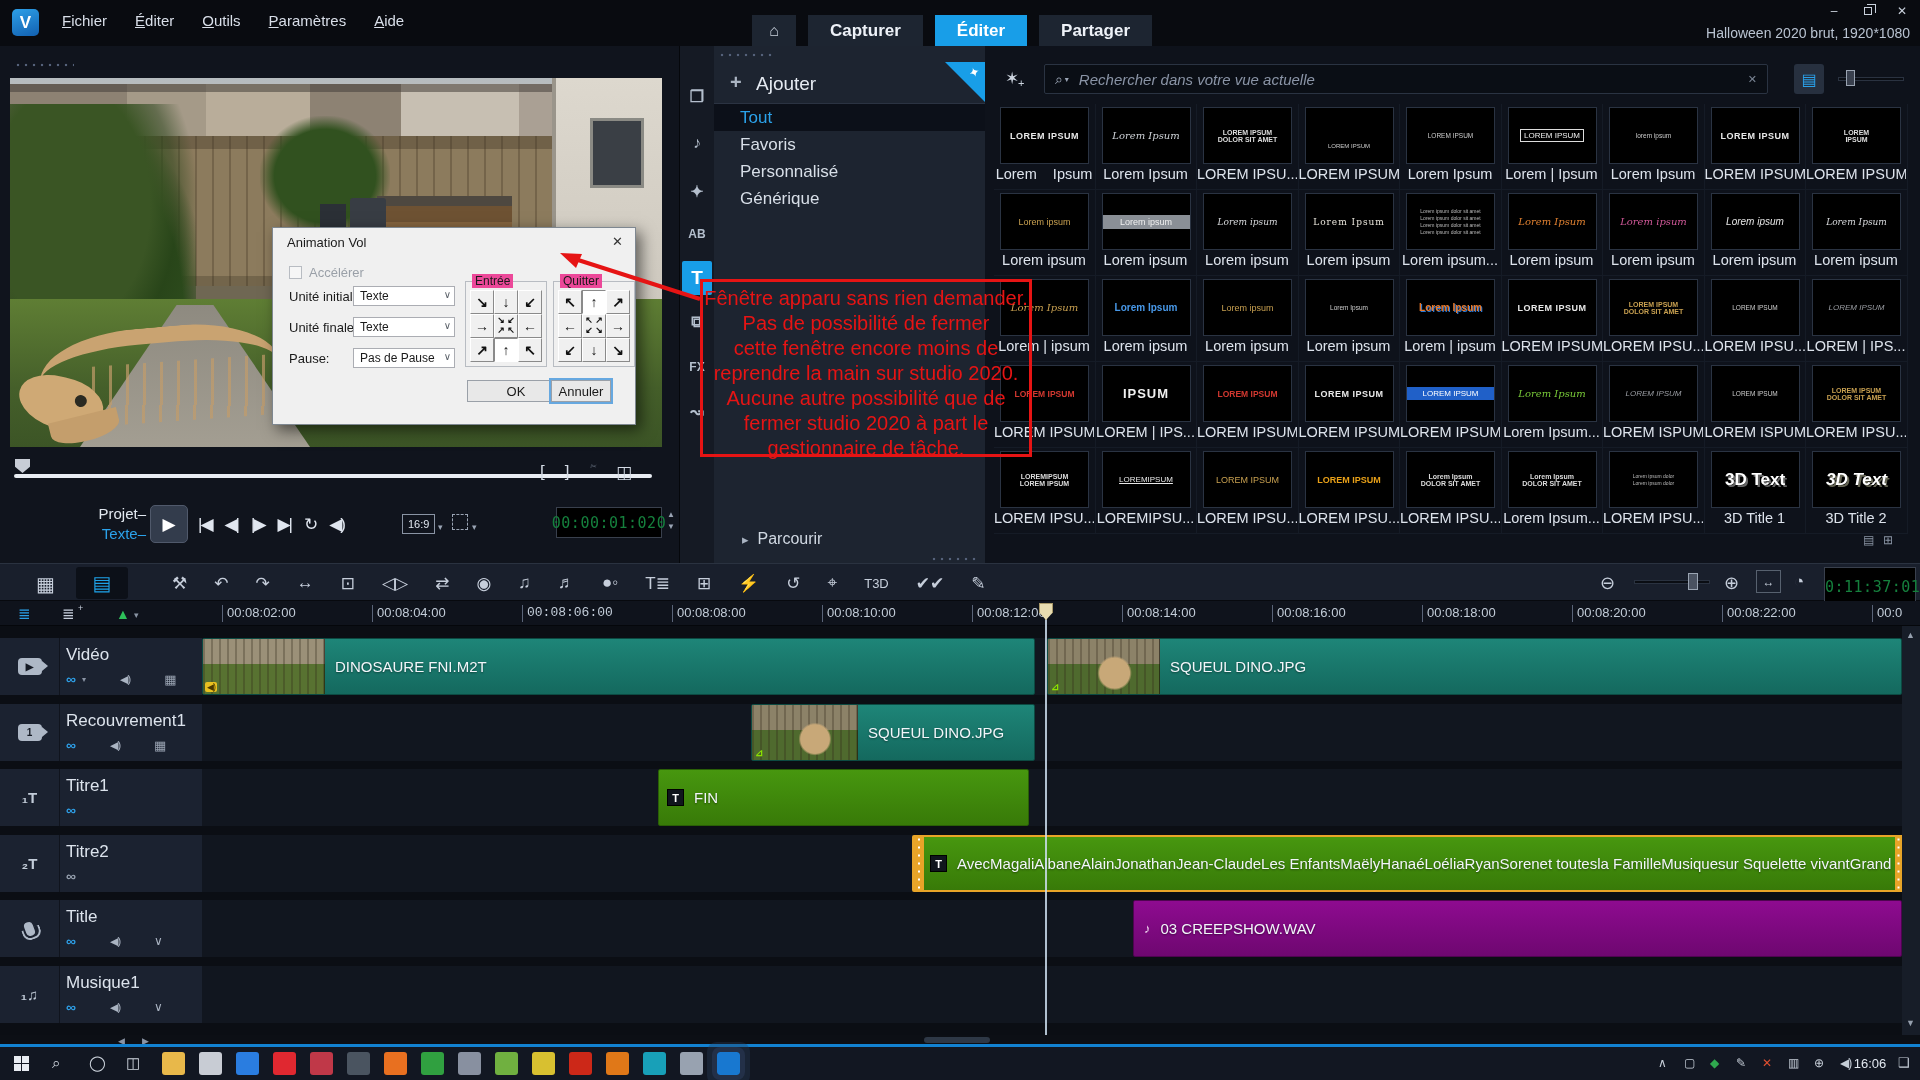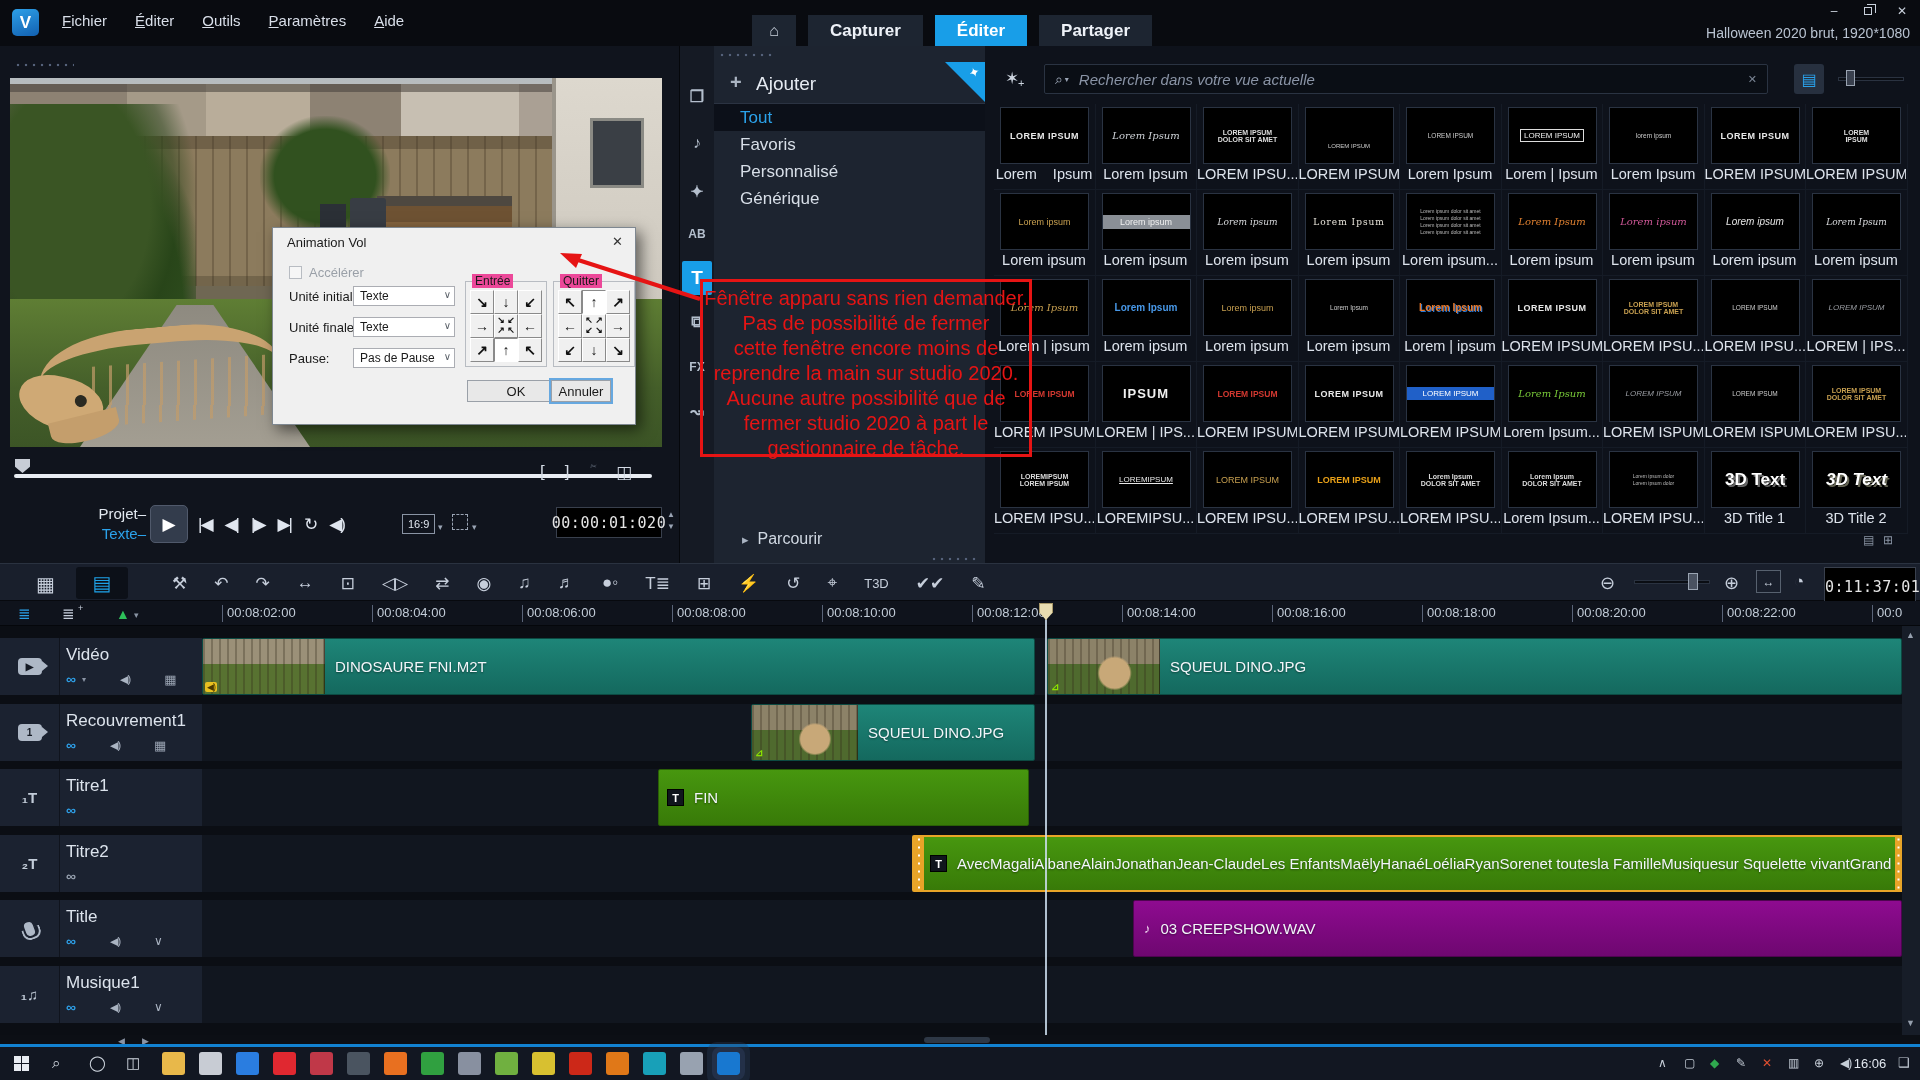--- a/index.html
+++ b/index.html
@@ -54,21 +54,21 @@
 #lbl-projet{color:#e2e8f0}
 #lbl-clip{color:#2ba2ea;margin-top:3px}
 #playbtn{position:absolute;left:150px;top:459px;width:38px;height:38px;background:#333c4c;border:1px solid #50596b;border-radius:5px;color:#fff;font-size:17px;display:flex;align-items:center;justify-content:center}
 #transporticons{position:absolute;left:198px;top:461px;height:34px;display:flex;gap:13px;align-items:center}
 .transico{font-size:17px;color:#e0e6ef;letter-spacing:-2px}
 #aspectchip{position:absolute;left:402px;top:468px;height:20px;padding:0 5px;border:1px solid #8a94a4;color:#e0e6ef;font-size:11px;display:flex;align-items:center}
 #aspectcaret{position:absolute;left:438px;top:476px;font-size:9px;color:#9aa4b4}
 #selectorbox{position:absolute;left:452px;top:468px;width:16px;height:16px;border:1px dashed #9aa4b4}
 #selectorcaret{position:absolute;left:472px;top:476px;font-size:9px;color:#9aa4b4}
 #pv-timecode{position:absolute;left:556px;top:461px;width:106px;height:31px;background:#000;border:1px solid #39404d;display:flex;align-items:center;justify-content:center}
-.tcode{font-family:"DejaVu Sans Mono",monospace;font-size:15px;color:#e5e5e5;letter-spacing:.5px}
+.tcode{font-family:"DejaVu Sans Mono",monospace;font-size:15px;color:#15803d;letter-spacing:.5px}
 .spincol{position:absolute;right:-14px;top:2px;display:flex;flex-direction:column;gap:3px;font-size:8px;color:#9aa4b4}
 
 
 #dialog{position:absolute;left:272px;top:227px;width:364px;height:198px;background:#f0f0f0;border:1px solid #7e8790;box-shadow:5px 5px 14px rgba(0,0,0,.55);z-index:40;color:#1a1a1a}
 .dlg-title{position:absolute;left:14px;top:7px;font-size:13px}
 .dlg-close{position:absolute;right:12px;top:6px;font-size:13px;color:#333}
 .dlg-check{position:absolute;left:16px;top:38px;width:13px;height:13px;background:#f6f6f6;border:1px solid #b8bcc2}
 .dlg-checklbl{position:absolute;left:36px;top:37px;font-size:13px;color:#9aa0a8}
 .dlg-lbl{position:absolute;left:16px;font-size:13px}
 .combo{position:absolute;left:80px;width:102px;height:20px;background:#fff;border:1px solid #abadb3;font-size:12px;padding:2px 16px 0 6px;white-space:nowrap;overflow:hidden}
@@ -745,21 +745,21 @@
   <div id="zhandle"></div>
 
   <div id="ruler">
     <span id="rico1">≣</span>
     <span id="rico2">≣</span>
     <span id="rico2p">+</span>
     <span id="rico3">▲</span>
     <span id="rico3c">▾</span>
   <div class="tick" style="left: 222px;">00:08:02:00</div>
       <div class="tick" style="left: 372px;">00:08:04:00</div>
-      <div class="tick" style="left: 522px;">00:08:06:00</div>
+      <div class="tick" style="left: 522px; font-family: Liberation Mono, monospace;">00:08:06:00</div>
       <div class="tick" style="left: 672px;">00:08:08:00</div>
       <div class="tick" style="left: 822px;">00:08:10:00</div>
       <div class="tick" style="left: 972px;">00:08:12:00</div>
       <div class="tick" style="left: 1122px;">00:08:14:00</div>
       <div class="tick" style="left: 1272px;">00:08:16:00</div>
       <div class="tick" style="left: 1422px;">00:08:18:00</div>
       <div class="tick" style="left: 1572px;">00:08:20:00</div>
       <div class="tick" style="left: 1722px;">00:08:22:00</div>
       <div class="tick" style="left: 1872px;">00:0</div>
     </div>

